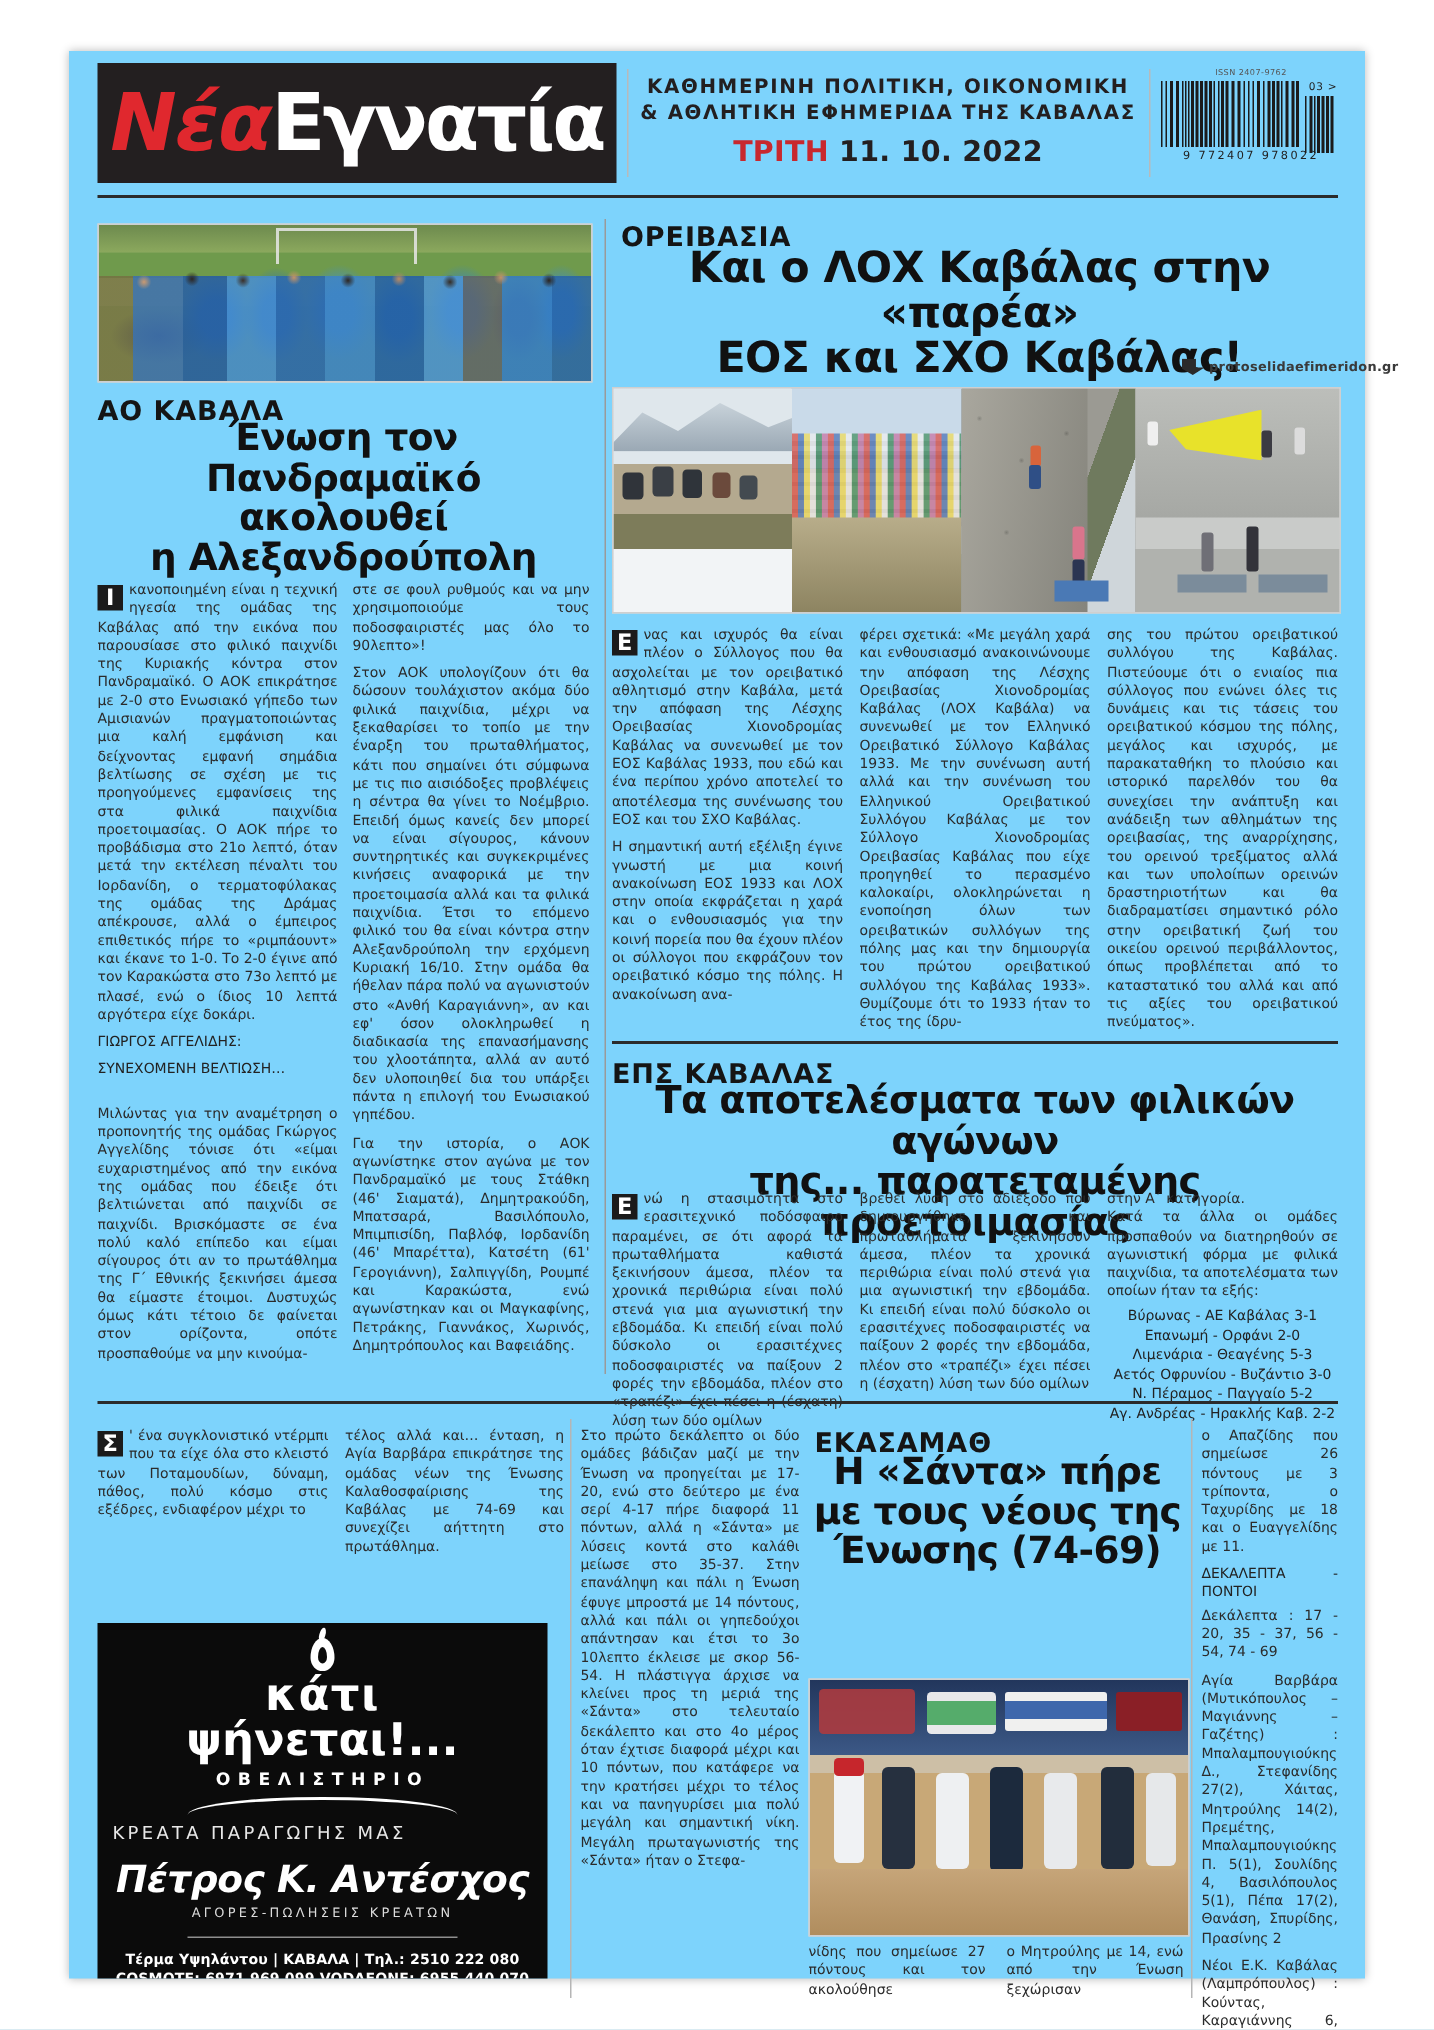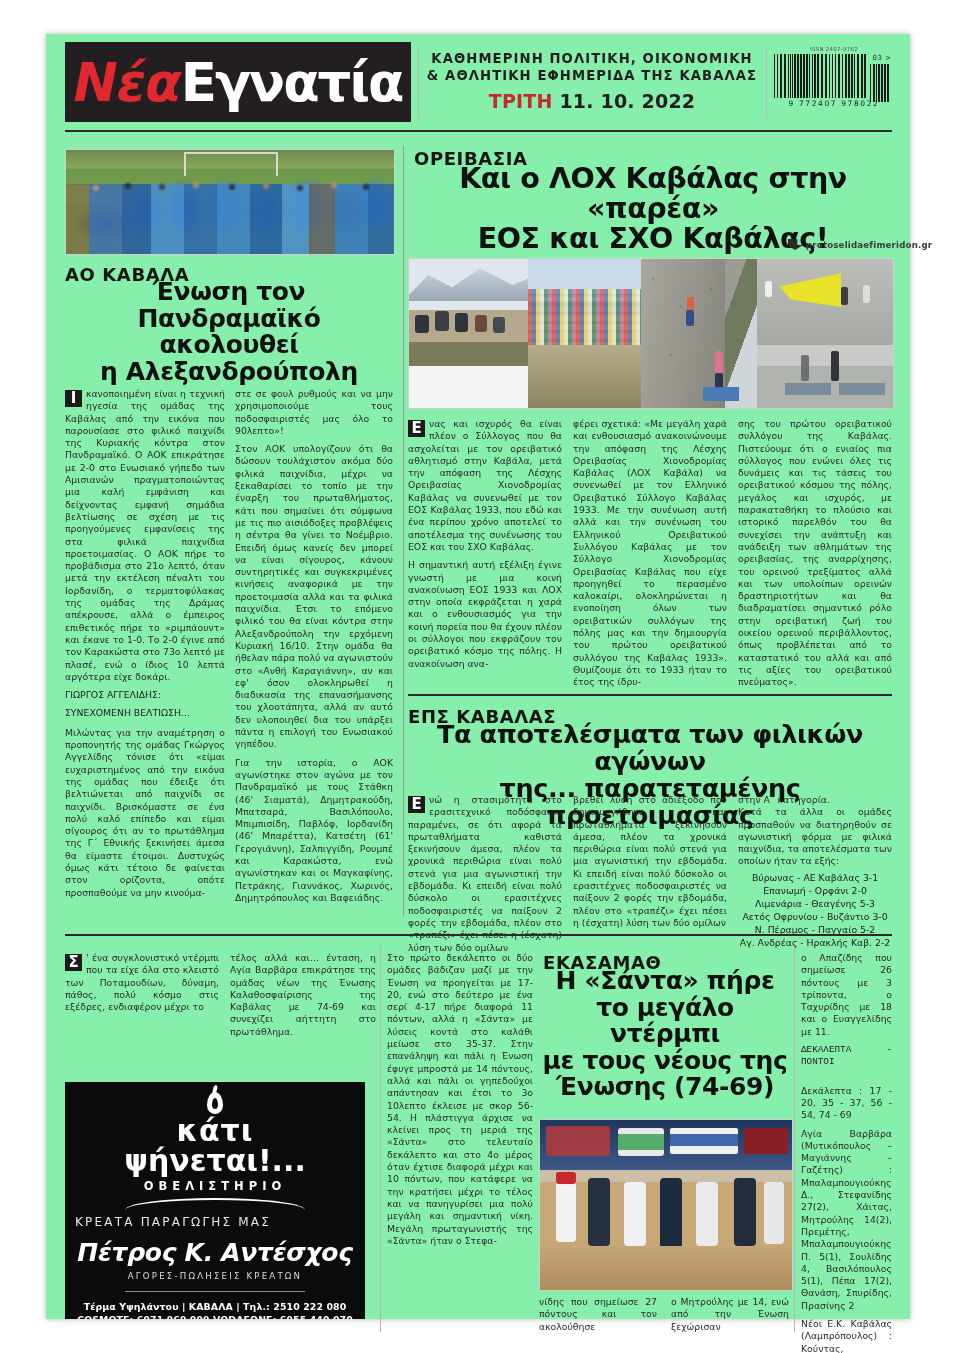--- a/index.html
+++ b/index.html
@@ -2,21 +2,21 @@
 <html><head>
 <meta charset="utf-8">
 <style>
   html,body{margin:0;padding:0;background:#e9e9e9;}
   body{font-family:"DejaVu Sans","Liberation Sans",sans-serif;}
   .page{
     position:relative;width:956px;height:1353px;margin:0 auto;background:#fff;
     overflow:hidden;
   }
   .sheet{
-    position:absolute;left:46px;top:34px;width:864px;height:1285px;background:#86efac;
+    position:absolute;left:46px;top:34px;width:864px;height:1285px;background:#7dd3fc;
     box-shadow:0 0 6px rgba(0,0,0,.28);
   }
   
   .masthead{position:absolute;left:0;top:0;width:864px;height:104px;}
   .logo-box{position:absolute;left:19px;top:8px;width:346px;height:80px;background:#231f20;}
   .logo-text{
     position:absolute;left:0;top:0;width:346px;height:80px;
     display:flex;align-items:center;justify-content:center;
     font-family:"DejaVu Sans","Liberation Sans",sans-serif;
     font-weight:bold;font-size:53px;letter-spacing:-1px;line-height:1;
@@ -216,21 +216,21 @@
   <div class="kicker" style="position:absolute;left:19px;top:230px;width:328px;">ΑΟ ΚΑΒΑΛΑ</div>
   <div class="hl" style="position:absolute;left:19px;top:245px;width:328px;font-size:25px;">
     <div>Ένωση τον Πανδραμαϊκό</div>
     <div>ακολουθεί</div>
     <div>η Αλεξανδρούπολη</div>
   </div>
 
   <div class="body" style="position:absolute;left:19px;top:354px;width:160px;height:520px;">
     <p><span class="dropcap">Ι</span><span>κανοποιημένη είναι η τεχνική ηγεσία της ομάδας της Καβάλας από την εικόνα που παρουσίασε στο φιλικό παιχνίδι της Κυριακής κόντρα στον Πανδραμαϊκό. Ο ΑΟΚ επικράτησε με 2-0 στο Ενωσιακό γήπεδο των Αμισιανών πραγματοποιώντας μια καλή εμφάνιση και δείχνοντας εμφανή σημάδια βελτίωσης σε σχέση με τις προηγούμενες εμφανίσεις της στα φιλικά παιχνίδια προετοιμασίας. Ο ΑΟΚ πήρε το προβάδισμα στο 21ο λεπτό, όταν μετά την εκτέλεση πέναλτι του Ιορδανίδη, ο τερματοφύλακας της ομάδας της Δράμας απέκρουσε, αλλά ο έμπειρος επιθετικός πήρε το «ριμπάουντ» και έκανε το 1-0. Το 2-0 έγινε από τον Καρακώστα στο 73ο λεπτό με πλασέ, ενώ ο ίδιος 10 λεπτά αργότερα είχε δοκάρι.</span></p>
     <p class="sub">ΓΙΩΡΓΟΣ ΑΓΓΕΛΙΔΗΣ:</p>
-    <p class="sub" style="margin-bottom:7px;">ΣΥΝΕΧΟΜΕΝΗ ΒΕΛΤΙΩΣΗ…</p>
+    <p class="sub" style="margin-bottom:17px;">ΣΥΝΕΧΟΜΕΝΗ ΒΕΛΤΙΩΣΗ…</p>
     <p>Μιλώντας για την αναμέτρηση ο προπονητής της ομάδας Γκώργος Αγγελίδης τόνισε ότι «είμαι ευχαριστημένος από την εικόνα της ομάδας που έδειξε ότι βελτιώνεται από παιχνίδι σε παιχνίδι. Βρισκόμαστε σε ένα πολύ καλό επίπεδο και είμαι σίγουρος ότι αν το πρωτάθλημα της Γ΄ Εθνικής ξεκινήσει άμεσα θα είμαστε έτοιμοι. Δυστυχώς όμως κάτι τέτοιο δε φαίνεται στον ορίζοντα, οπότε προσπαθούμε να μην κινούμα-</p>
   </div>
 
   <div class="body" style="position:absolute;left:189px;top:354px;width:158px;height:520px;">
     <p>στε σε φουλ ρυθμούς και να μην χρησιμοποιούμε τους ποδοσφαιριστές μας όλο το 90λεπτο»!</p>
     <p>Στον ΑΟΚ υπολογίζουν ότι θα δώσουν τουλάχιστον ακόμα δύο φιλικά παιχνίδια, μέχρι να ξεκαθαρίσει το τοπίο με την έναρξη του πρωταθλήματος, κάτι που σημαίνει ότι σύμφωνα με τις πιο αισιόδοξες προβλέψεις η σέντρα θα γίνει το Νοέμβριο. Επειδή όμως κανείς δεν μπορεί να είναι σίγουρος, κάνουν συντηρητικές και συγκεκριμένες κινήσεις αναφορικά με την προετοιμασία αλλά και τα φιλικά παιχνίδια. Έτσι το επόμενο φιλικό του θα είναι κόντρα στην Αλεξανδρούπολη την ερχόμενη Κυριακή 16/10. Στην ομάδα θα ήθελαν πάρα πολύ να αγωνιστούν στο «Ανθή Καραγιάννη», αν και εφ' όσον ολοκληρωθεί η διαδικασία της επανασήμανσης του χλοοτάπητα, αλλά αν αυτό δεν υλοποιηθεί δια του υπάρξει πάντα η επιλογή του Ενωσιακού γηπέδου.</p>
     <p>Για την ιστορία, ο ΑΟΚ αγωνίστηκε στον αγώνα με τον Πανδραμαϊκό με τους Στάθκη (46' Σιαματά), Δημητρακούδη, Μπατσαρά, Βασιλόπουλο, Μπιμπισίδη, Παβλόφ, Ιορδανίδη (46' Μπαρέττα), Κατσέτη (61' Γερογιάννη), Σαλπιγγίδη, Ρουμπέ και Καρακώστα, ενώ αγωνίστηκαν και οι Μαγκαφίνης, Πετράκης, Γιαννάκος, Χωρινός, Δημητρόπουλος και Βαφειάδης.</p>
   </div>
 
   <div class="rule" style="left:357px;top:112px;width:1px;height:770px;background:#9a9a9a;"></div>
@@ -348,21 +348,20 @@
   <div class="body" style="position:absolute;left:184px;top:918px;width:146px;height:130px;">
     <p>τέλος αλλά και… ένταση, η Αγία Βαρβάρα επικράτησε της ομάδας νέων της Ένωσης Καλαθοσφαίρισης της Καβάλας με 74-69 και συνεχίζει αήττητη στο πρωτάθλημα.</p>
   </div>
   <div class="body" style="position:absolute;left:341px;top:918px;width:146px;height:380px;">
     <p>Στο πρώτο δεκάλεπτο οι δύο ομάδες βάδιζαν μαζί με την Ένωση να προηγείται με 17-20, ενώ στο δεύτερο με ένα σερί 4-17 πήρε διαφορά 11 πόντων, αλλά η «Σάντα» με λύσεις κοντά στο καλάθι μείωσε στο 35-37. Στην επανάληψη και πάλι η Ένωση έφυγε μπροστά με 14 πόντους, αλλά και πάλι οι γηπεδούχοι απάντησαν και έτσι το 3ο 10λεπτο έκλεισε με σκορ 56-54. Η πλάστιγγα άρχισε να κλείνει προς τη μεριά της «Σάντα» στο τελευταίο δεκάλεπτο και στο 4ο μέρος όταν έχτισε διαφορά μέχρι και 10 πόντων, που κατάφερε να την κρατήσει μέχρι το τέλος και να πανηγυρίσει μια πολύ μεγάλη και σημαντική νίκη. Μεγάλη πρωταγωνιστής της «Σάντα» ήταν ο Στεφα-</p>
   </div>
 
   <div class="kicker" style="position:absolute;left:497px;top:918px;width:244px;">ΕΚΑΣΑΜΑΘ</div>
   <div class="hl" style="position:absolute;left:493px;top:934px;width:252px;font-size:25px;text-align:center;">
     <div>Η «Σάντα» πήρε</div>
-    <div>το μεγάλο ντέρμπι</div>
     <div>με τους νέους της</div>
     <div>Ένωσης (74-69)</div>
   </div>
 
   <div class="photo" style="left:493px;top:1085px;width:252px;height:170px;">
     <div class="ph-inner" style="background:linear-gradient(180deg,#2a3f66 0 12%, #44618f 12% 22%, #d8cfc0 22% 30%, #c8a877 30% 100%);">
       <div style="position:absolute;left:0;top:0;width:100%;height:52px;background:linear-gradient(180deg,#22365c,#3d5a88);"></div>
       <div style="position:absolute;left:6px;top:6px;width:64px;height:30px;background:#ac3b3f;border-radius:3px;opacity:.9;"></div>
       <div style="position:absolute;left:78px;top:8px;width:46px;height:28px;background:#e8e8ea;border-radius:3px;"></div>
       <div style="position:absolute;left:78px;top:14px;width:46px;height:16px;background:#2f9c4b;opacity:.8;"></div>
@@ -384,21 +383,21 @@
 
   <div class="body" style="position:absolute;left:493px;top:1262px;width:118px;height:40px;">
     <p>νίδης που σημείωσε 27 πόντους και τον ακολούθησε</p>
   </div>
   <div class="body" style="position:absolute;left:625px;top:1262px;width:118px;height:40px;">
     <p>ο Μητρούλης με 14, ενώ από την Ένωση ξεχώρισαν</p>
   </div>
 
   <div class="body" style="position:absolute;left:755px;top:918px;width:91px;height:380px;">
     <p>ο Απαζίδης που σημείωσε 26 πόντους με 3 τρίποντα, ο Ταχυρίδης με 18 και ο Ευαγγελίδης με 11.</p>
-    <p class="sub" style="margin-bottom:16px;font-family:Liberation Mono, monospace;">ΔΕΚΑΛΕΠΤΑ - ΠΟΝΤΟΙ</p>
+    <p class="sub" style="margin-bottom:3px;">ΔΕΚΑΛΕΠΤΑ - ΠΟΝΤΟΙ</p>
     <p>Δεκάλεπτα : 17 - 20, 35 - 37, 56 - 54, 74 - 69</p>
     <p>Αγία Βαρβάρα (Μυτικόπουλος – Μαγιάννης – Γαζέτης) : Μπαλαμπουγιούκης Δ., Στεφανίδης 27(2), Χάιτας, Μητρούλης 14(2), Πρεμέτης, Μπαλαμπουγιούκης Π. 5(1), Σουλίδης 4, Βασιλόπουλος 5(1), Πέπα 17(2), Θανάση, Σπυρίδης, Πρασίνης 2</p>
     <p>Νέοι Ε.Κ. Καβάλας (Λαμπρόπουλος) : Κούντας, Καραγιάννης 6, Απαζίδης 26 (3) , Αποστολίδης, Τότογλου 3(1), Μακαρίτης 3(1), Λιάρος, Ταχυρίδης 18(1), Μπασδάνης, Ευαγγελίδης 11(3), Πεχλιβανίδης 2, Αλμπάνης,</p>
   </div>
 
   <div class="ad" style="left:19px;top:1048px;width:300px;height:237px;">
     <div style="padding:10px 10px 0;">
       <div class="flame"></div>
       <div class="ad-l1">κάτι</div>
       <div class="ad-l2">ψήνεται!...</div>

